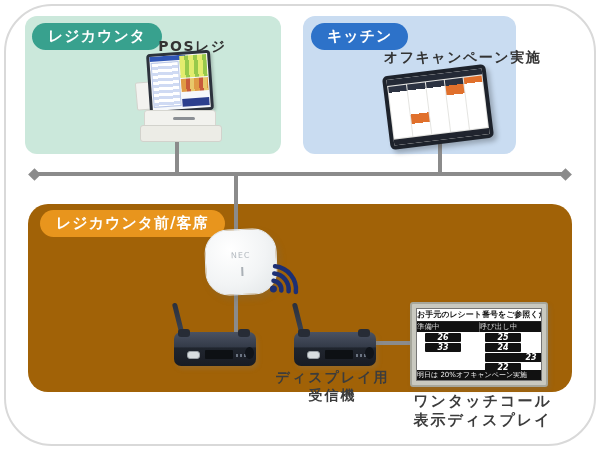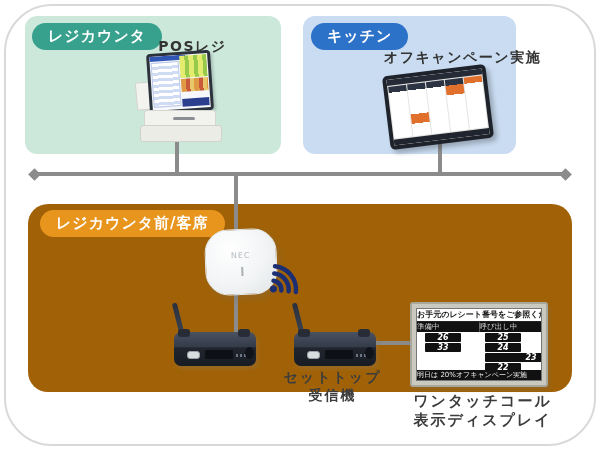--- a/index.html
+++ b/index.html
@@ -226,17 +226,17 @@
         <div class="cd-tile col-l row1">33</div>
         <div class="cd-tile col-r row0">25</div>
         <div class="cd-tile col-r row1">24</div>
         <div class="cd-tile col-r row2">23</div>
         <div class="cd-tile col-r row3">22</div>
       </div>
       <div class="cd-footer">明日は 20%オフキャンペーン実施</div>
     </div>
   </div>
 
-  <div class="dev-label" id="label-receiver">セットトップ
+  <div class="dev-label" id="label-receiver">ディスプレイ用
 受信機</div>
   <div class="dev-label" id="label-display">ワンタッチコール
 表示ディスプレイ</div>
 </div>
 
 </body></html>

